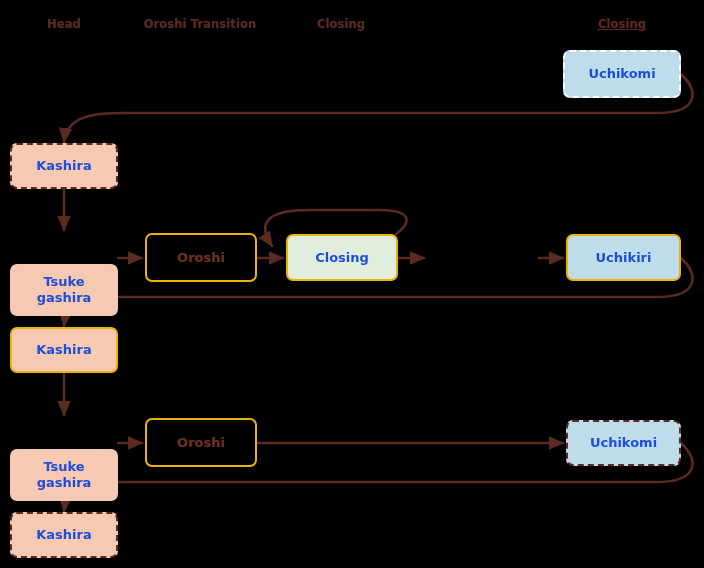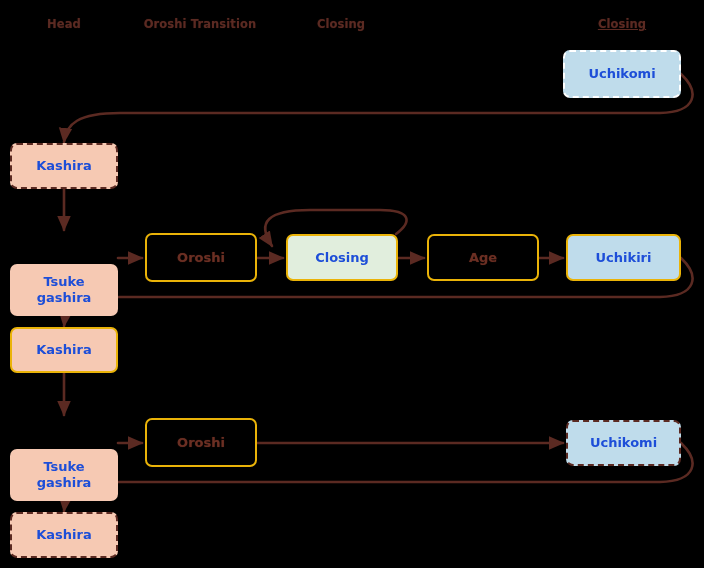--- a/index.html
+++ b/index.html
@@ -110,23 +110,20 @@
   </div>
 
   <div class="node fill-dark bd-solid-brown" style="left:145px;top:233px;width:112px;height:49px;">
     <span>Oroshi</span>
   </div>
 
   <div class="node fill-green bd-solid-brown" style="left:286px;top:234px;width:112px;height:47px;">
     <span>Closing</span>
   </div>
 
-  <div class="node fill-dark bd-solid-brown" style="left:427px;top:234px;width:112px;height:47px;">
-    <span>Age</span>
-  </div>
 
   <div class="node fill-blue bd-solid-brown" style="left:566px;top:234px;width:115px;height:47px;">
     <span>Uchikiri</span>
   </div>
 
   <div class="node fill-peach bd-solid-brown" style="left:10px;top:327px;width:108px;height:46px;">
     <span>Kashira</span>
   </div>
 
   <div class="node fill-peach bd-none" style="left:10px;top:417px;width:108px;height:52px;">

